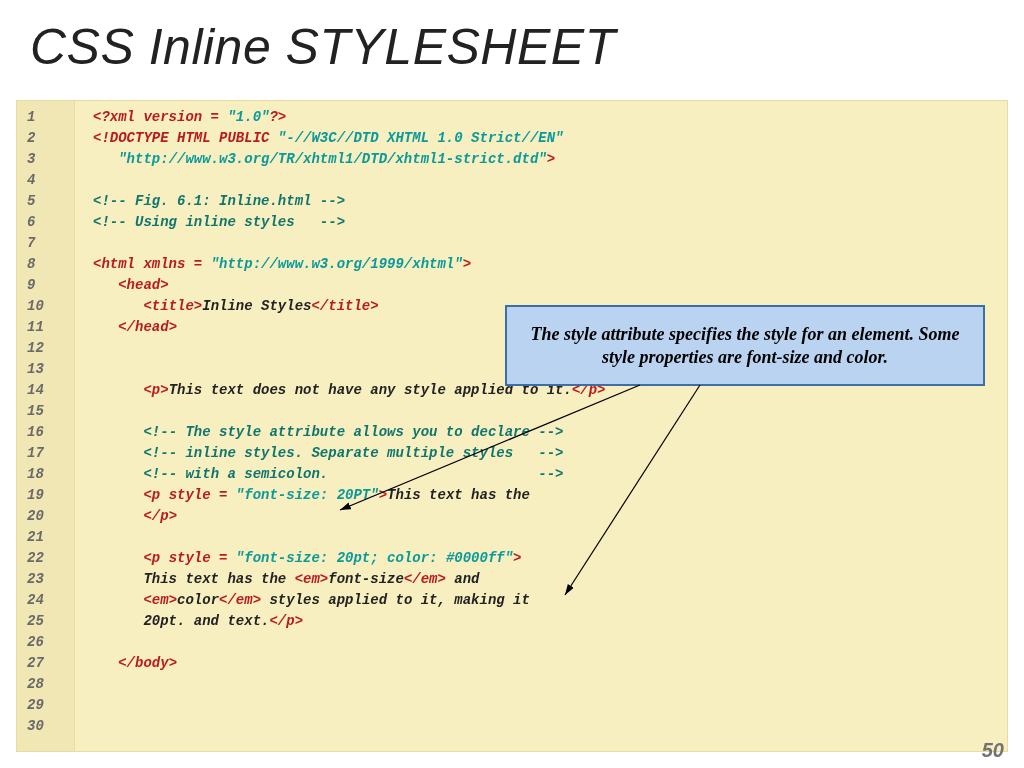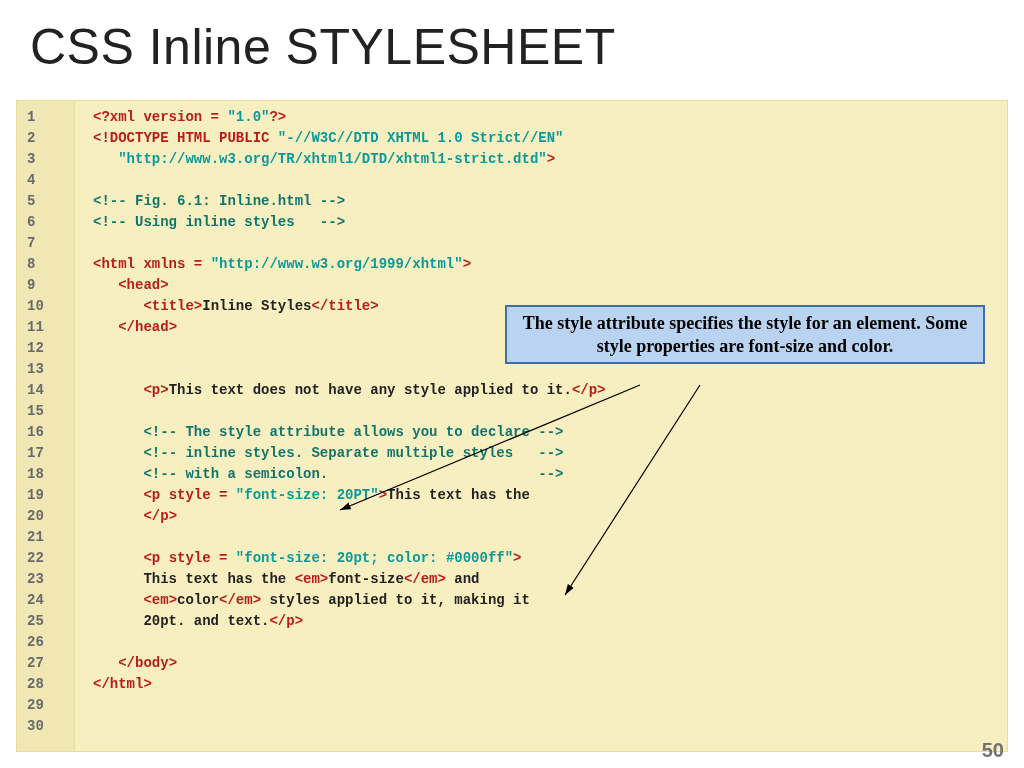--- a/index.html
+++ b/index.html
@@ -9,20 +9,21 @@
     height: 768px;
     background: #ffffff;
     font-family: Arial, Helvetica, sans-serif;
     overflow: hidden;
   }
   .slide {
     position: relative;
     width: 1024px;
     height: 768px;
     box-sizing: border-box;
+    font-style: italic;
   }
   .title {
     position: absolute;
     top: 18px;
     left: 30px;
     font-size: 50px;
     font-weight: 400;
     letter-spacing: 0.5px;
     color: #222;
   }
@@ -82,21 +83,21 @@
   .str   { color: #0a9a9a; } 
   .cmt   { color: #0f766e; }
 
   .callout {
     position: absolute;
     top: 305px;
     left: 505px;
     width: 480px;
     background: #b9d3f0;
     border: 2px solid #3d6ea8;
-    padding: 5px 12px;
+    padding: 16px 12px;
     box-sizing: border-box;
     font-family: "Times New Roman", Times, serif;
     font-weight: bold;
     font-size: 18px;
     text-align: center;
     line-height: 1.25;
     color: #000;
   }
 
   .page-num {
@@ -179,21 +180,20 @@
         <div class="code-line"><span>      </span><span class="cmt">&lt;!-- with a semicolon.                         --&gt;</span></div>
         <div class="code-line"><span>      </span><span class="blue">&lt;p style = </span><span class="str">"font-size: 20PT"</span><span class="blue">&gt;</span><span>This text has the</span></div>
         <div class="code-line"><span>      </span><span class="blue">&lt;/p&gt;</span></div>
         <div class="code-line"><span></span></div>
         <div class="code-line"><span>      </span><span class="blue">&lt;p style = </span><span class="str">"font-size: 20pt; color: #0000ff"</span><span class="blue">&gt;</span></div>
         <div class="code-line"><span>      This text has the </span><span class="blue">&lt;em&gt;</span><span>font-size</span><span class="blue">&lt;/em&gt;</span><span> and</span></div>
         <div class="code-line"><span>      </span><span class="blue">&lt;em&gt;</span><span>color</span><span class="blue">&lt;/em&gt;</span><span> styles applied to it, making it</span></div>
         <div class="code-line"><span>      20pt. and text.</span><span class="blue">&lt;/p&gt;</span></div>
         <div class="code-line"><span></span></div>
         <div class="code-line"><span>   </span><span class="blue">&lt;/body&gt;</span></div>
-        <div class="code-line"><span></span><span class="blue">&lt;/html&gt;</span></div>
       </div>
   </div>
 
   <div class="callout">The style attribute specifies the style for an element. Some style properties are font-size and color.</div>
 
   <svg class="arrows">
     <defs>
       <marker id="ah" markerWidth="10" markerHeight="10" refX="9" refY="3" orient="auto" markerUnits="strokeWidth">
         <path d="M0,0 L9,3 L0,6 Z" fill="#000"></path>
       </marker>

